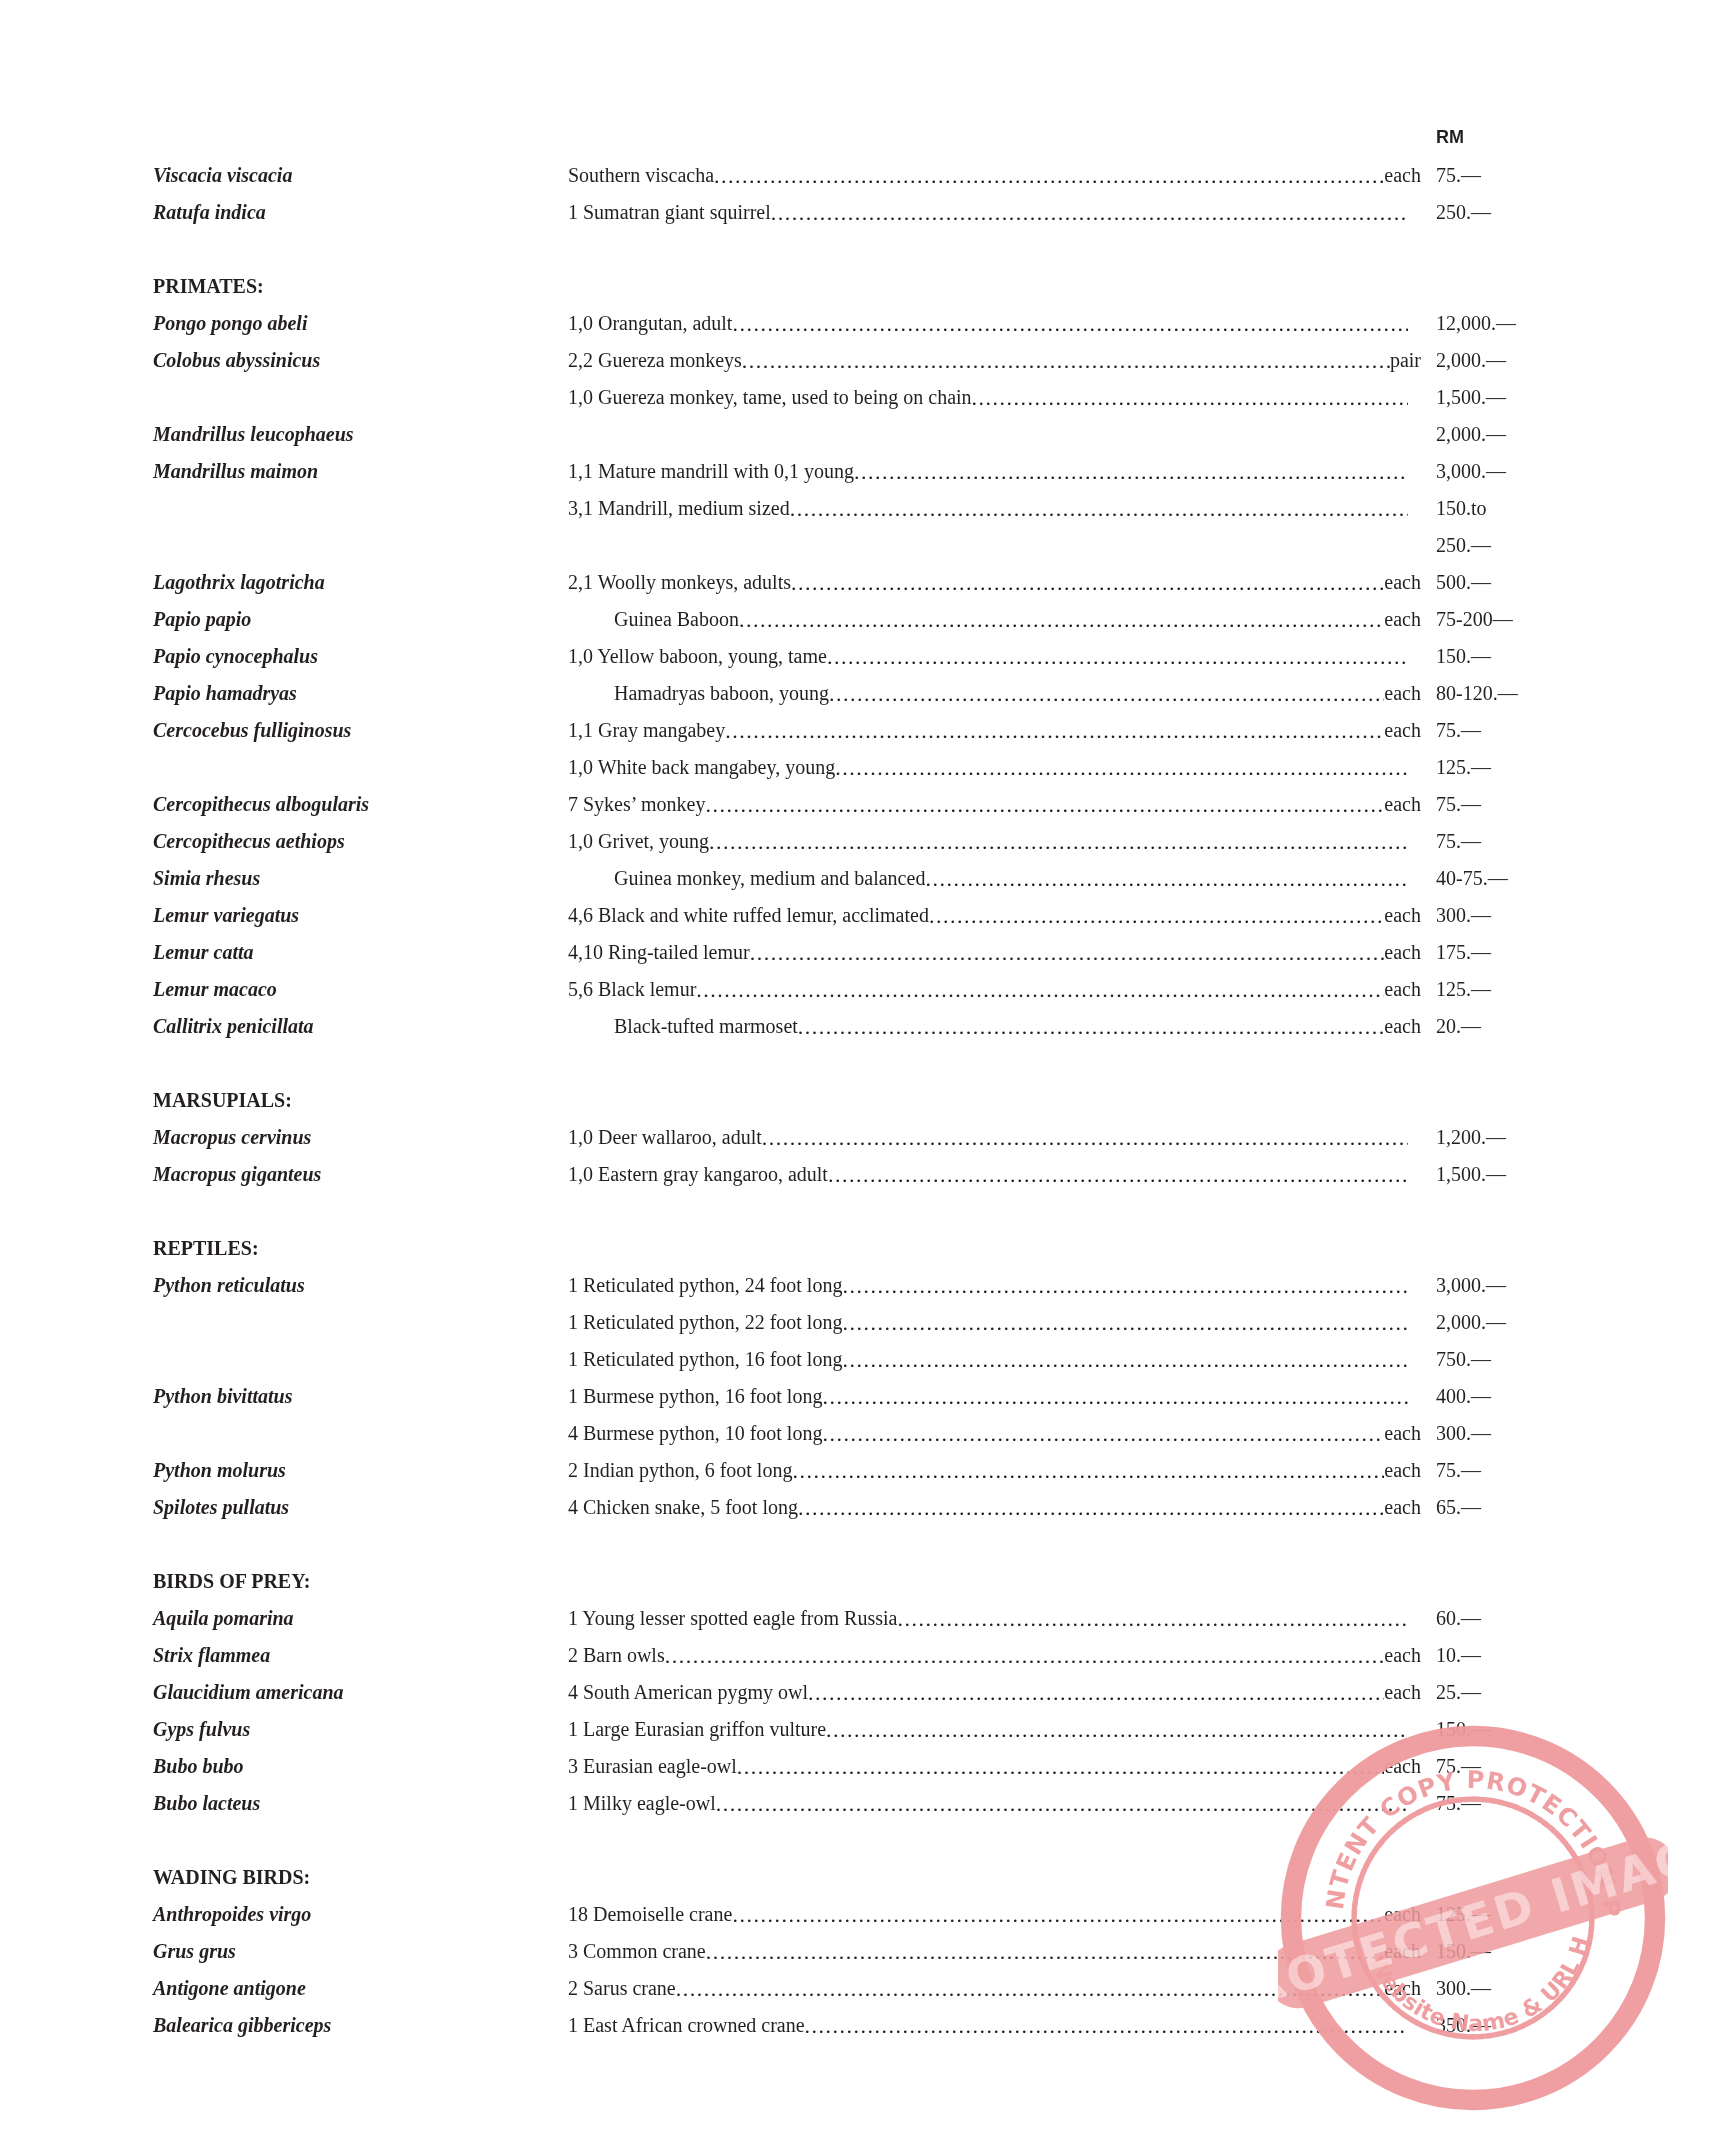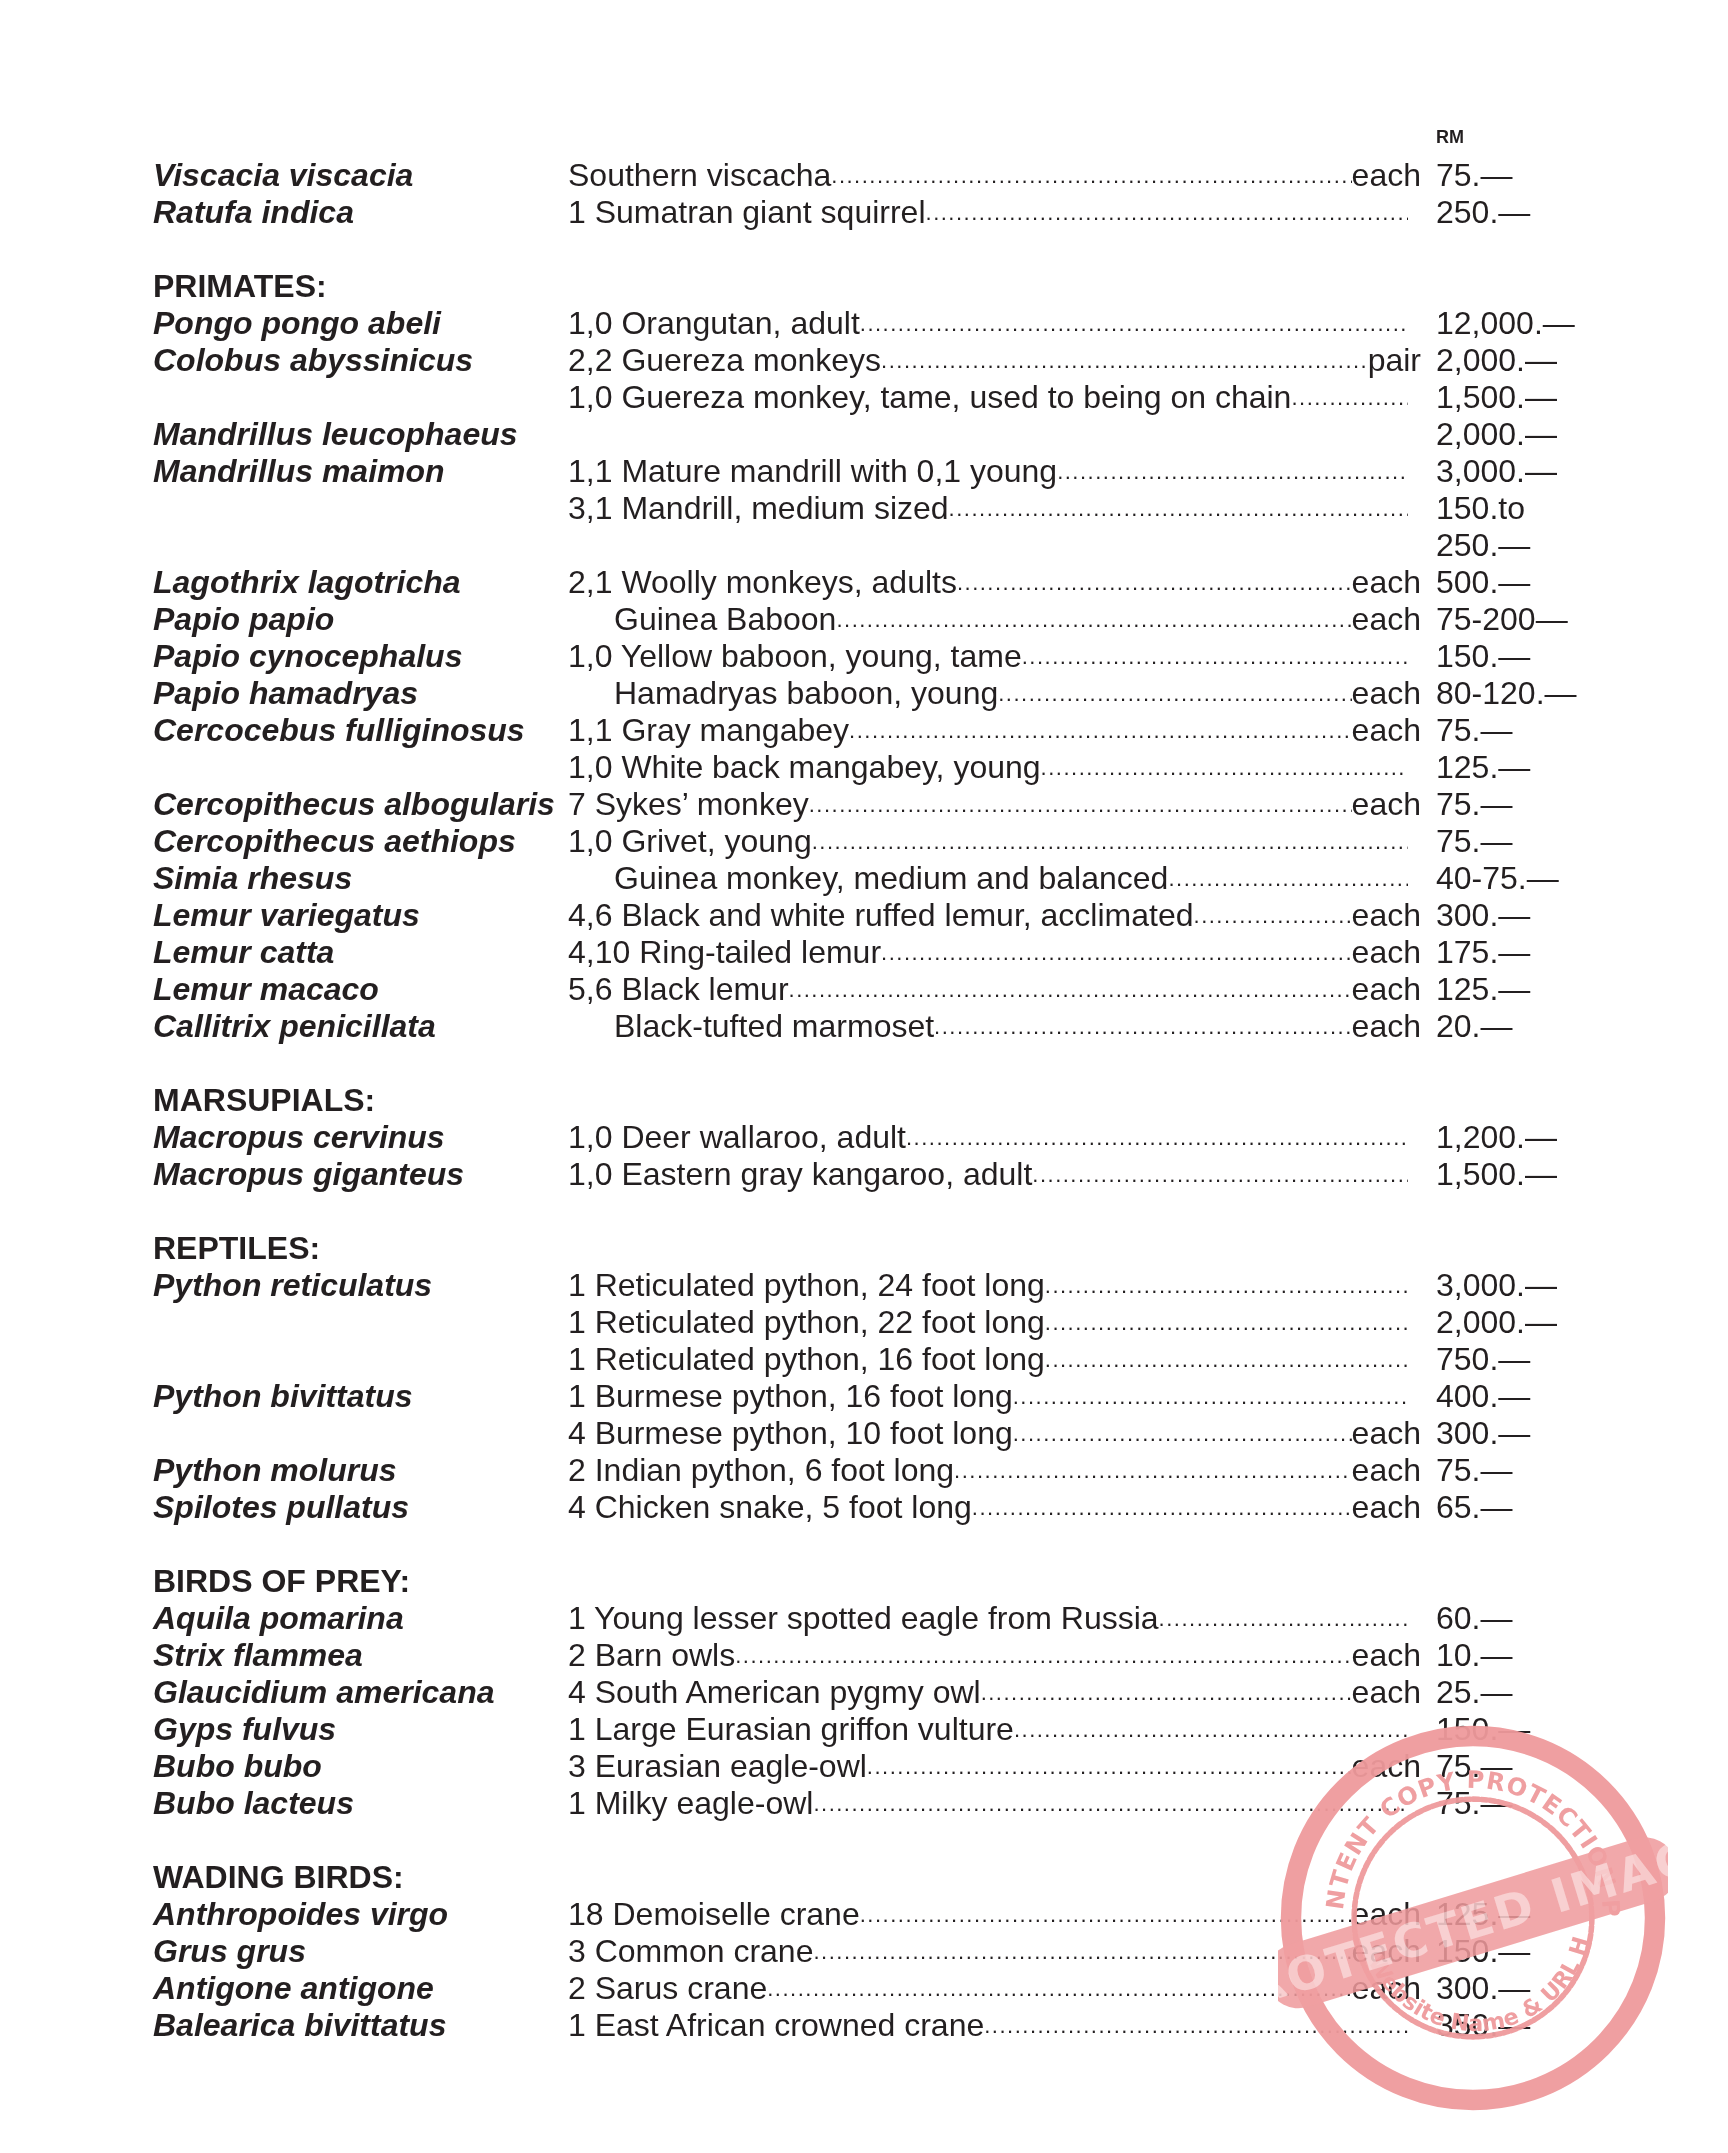--- a/index.html
+++ b/index.html
@@ -1,21 +1,21 @@
 <!DOCTYPE html>
 <html style="font-size:15px"><head>
 <meta charset="utf-8">
 <style>
   html, body { margin: 0; padding: 0; background: #ffffff; }
   body { width: 1729px; height: 2154px; position: relative; overflow: hidden;
          font-family: "Liberation Sans", sans-serif; color: #231f20; }
   .page { position: absolute; left: 0; top: 0; width: 1729px; height: 2154px; }
   .rm-header { position: absolute; left: 1436px; top: 119px; font-size: 18px; font-weight: bold; line-height: 37px; }
   .list { position: absolute; left: 0; top: 157px; width: 1729px; }
-  .row { position: relative; height: 37px; line-height: 37px; font-size: 32px; white-space: nowrap; }
+  .row { position: relative; height: 37px; line-height: 37px; font-size: 20px; white-space: nowrap; font-family: Liberation Serif, serif; }
   .sci { position: absolute; left: 153px; top: 0; font-weight: bold; font-style: italic; }
   .section { position: absolute; left: 153px; top: 0; font-weight: bold; }
   .desc-wrap { position: absolute; left: 568px; width: 853px; top: 0; display: flex; overflow: hidden; }
   .desc-wrap.indent { left: 614px; width: 807px; }
   .desc { flex: 0 0 auto; }
   .leader { flex: 1 1 auto; overflow: hidden; color: #231f20; letter-spacing: 1.5px; font-size: 22px; }
   .leader::before { content: "..............................................................................................................................................................................................................................................................."; }
   .unit { flex: 0 0 auto; }
   .price { position: absolute; left: 1436px; top: 0; }
   .stamp { position: absolute; left: 1278px; top: 1723px; width: 390px; height: 390px; pointer-events: none; opacity: 0.95; }
@@ -365,21 +365,21 @@
       <div class="row">
         <span class="sci">Antigone antigone</span>
         <div class="desc-wrap">
           <span class="desc">2 Sarus crane</span>
           <span class="leader"></span>
           <span class="unit">each</span>
         </div>
         <span class="price">300.—</span>
       </div>
       <div class="row">
-        <span class="sci">Balearica bivittatus</span>
+        <span class="sci">Balearica gibbericeps</span>
         <div class="desc-wrap">
           <span class="desc">1 East African crowned crane</span>
           <span class="leader" style="margin-right: 13px;"></span>
         </div>
         <span class="price">350.—</span>
       </div>
     </div>
 
   <svg class="stamp" viewBox="0 0 420 420">
     <defs>

